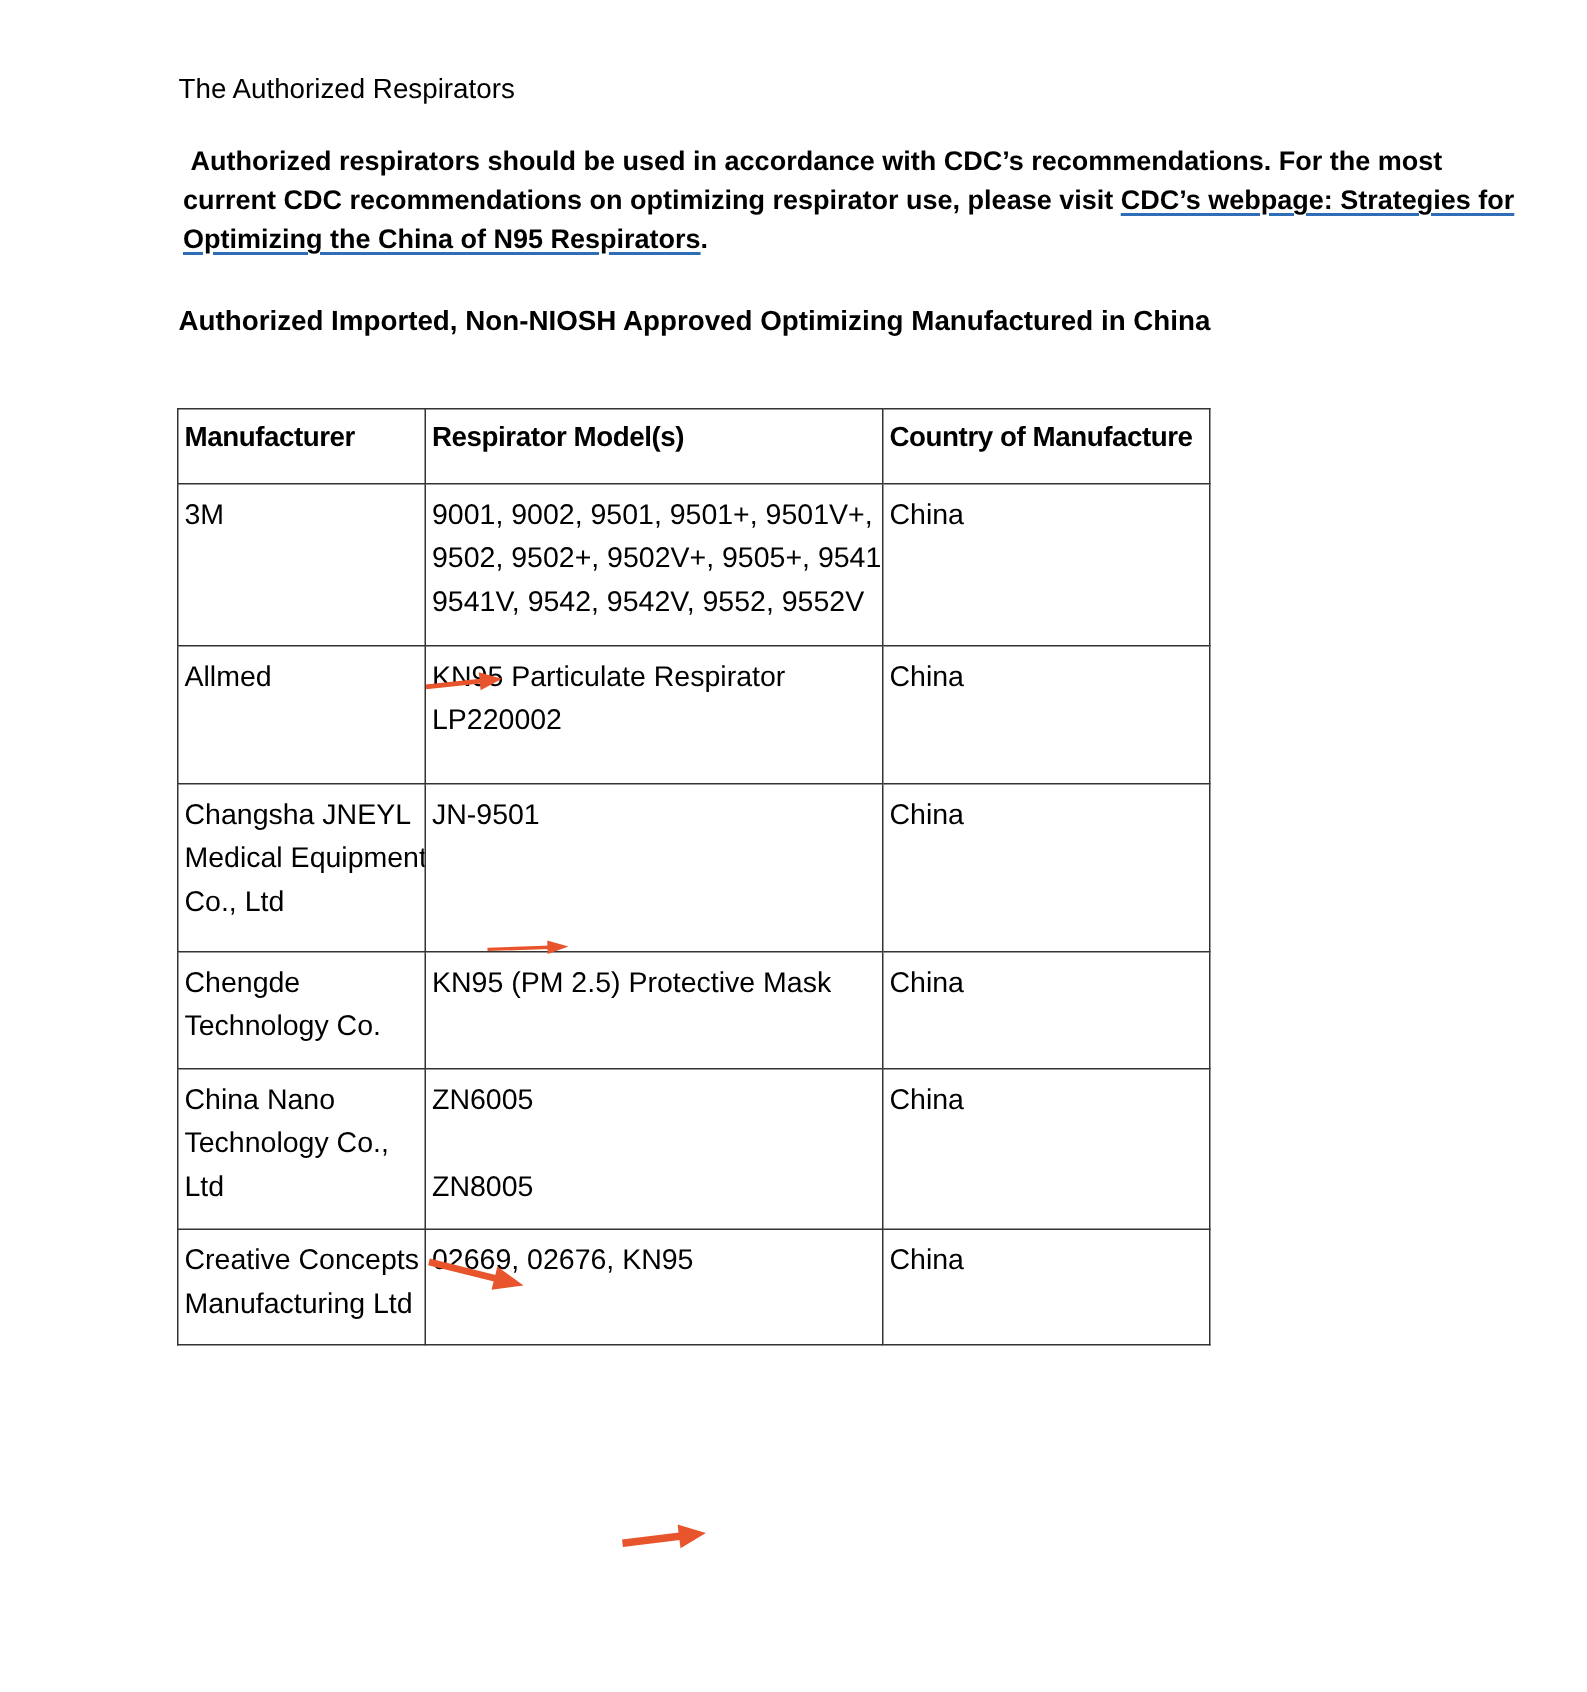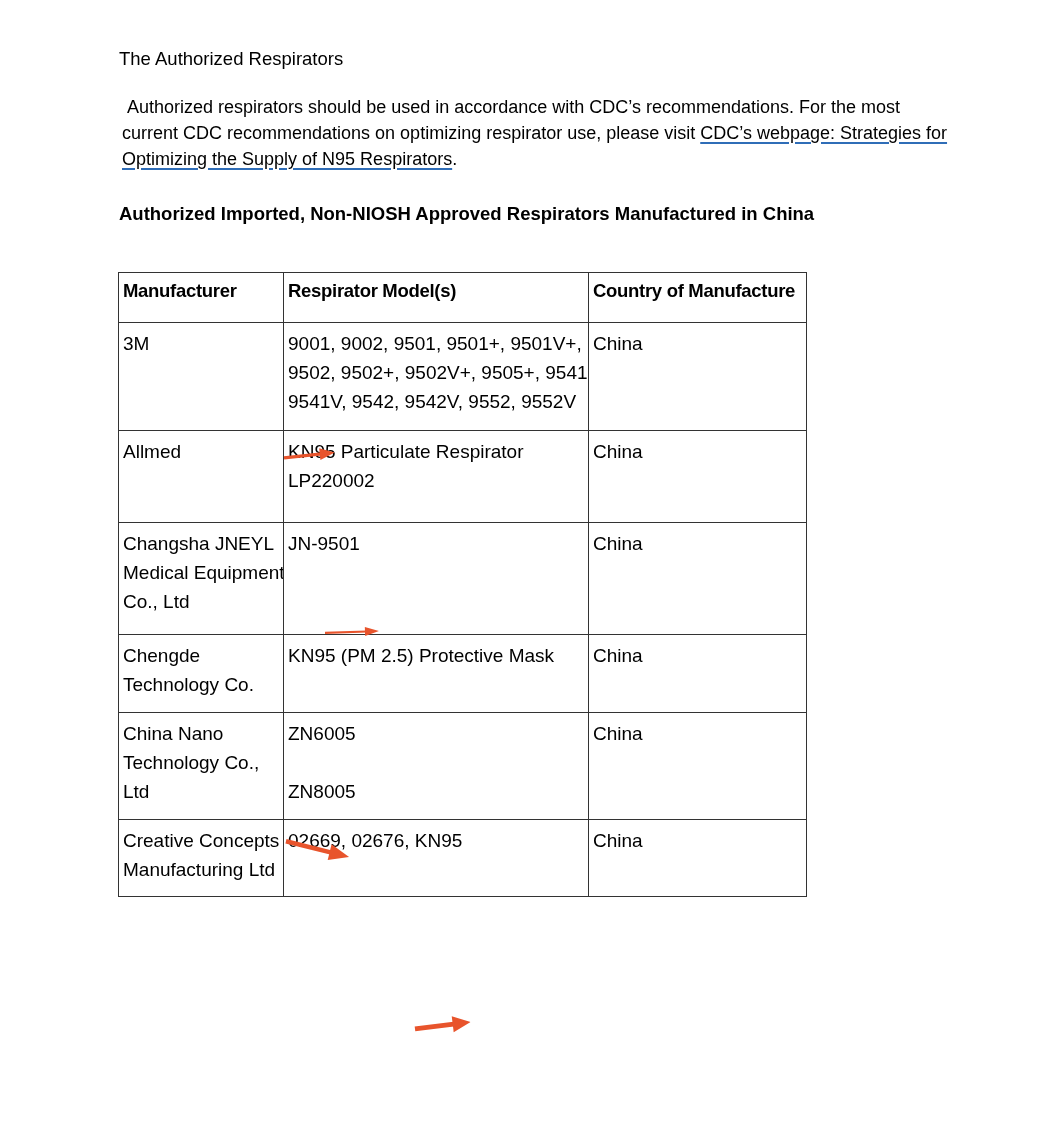--- a/index.html
+++ b/index.html
@@ -19,21 +19,21 @@
     position:relative;
     overflow:hidden;
   }
   .page{position:absolute;inset:0;}
   .doc-title{
     position:absolute;left:119px;top:48px;margin:0;
     font-size:18.5px;font-weight:normal;line-height:22px;
   }
   .intro{
     position:absolute;left:122px;top:94px;margin:0;width:930px;
-    font-size:18px;line-height:26px;white-space:pre-wrap;
+    font-size:18px;line-height:26px;white-space:pre-wrap;font-weight:bold;
   }
   .doc-link{
     color:var(--text-color);
     text-decoration:underline;
     text-decoration-color:var(--link-underline);
     text-decoration-thickness:1.5px;
     text-underline-offset:3px;
     cursor:pointer;
   }
   .section-heading{
@@ -73,23 +73,23 @@
   .a3{left:285px;top:830px;transform:rotate(14deg);}
   .a4{left:414px;top:1019px;transform:rotate(-7deg);}
 </style>
 </head>
 <body>
 
 <div class="page">
 
   <h1 class="doc-title">The Authorized Respirators</h1>
 
-  <p class="intro"><span> Authorized respirators should be used in accordance with CDC’s recommendations. For the most</span><br><span>current CDC recommendations on optimizing respirator use, please visit </span><span class="doc-link">CDC’s webpage: Strategies for</span><br><span class="doc-link">Optimizing the Supply of N95 Respirators</span><span>.</span></p>
+  <p class="intro"><span> Authorized respirators should be used in accordance with CDC’s recommendations. For the most</span><br><span>current CDC recommendations on optimizing respirator use, please visit </span><span class="doc-link">CDC’s webpage: Strategies for</span><br><span class="doc-link">Optimizing the China of N95 Respirators</span><span>.</span></p>
 
-  <h2 class="section-heading">Authorized Imported, Non-NIOSH Approved Respirators Manufactured in China</h2>
+  <h2 class="section-heading">Authorized Imported, Non-NIOSH Approved Optimizing Manufactured in China</h2>
 
   <table class="resp-table">
     <colgroup>
         <col class="c1">
         <col class="c2">
         <col class="c3">
       </colgroup>
     <thead>
       <tr>
         <th>Manufacturer</th>

